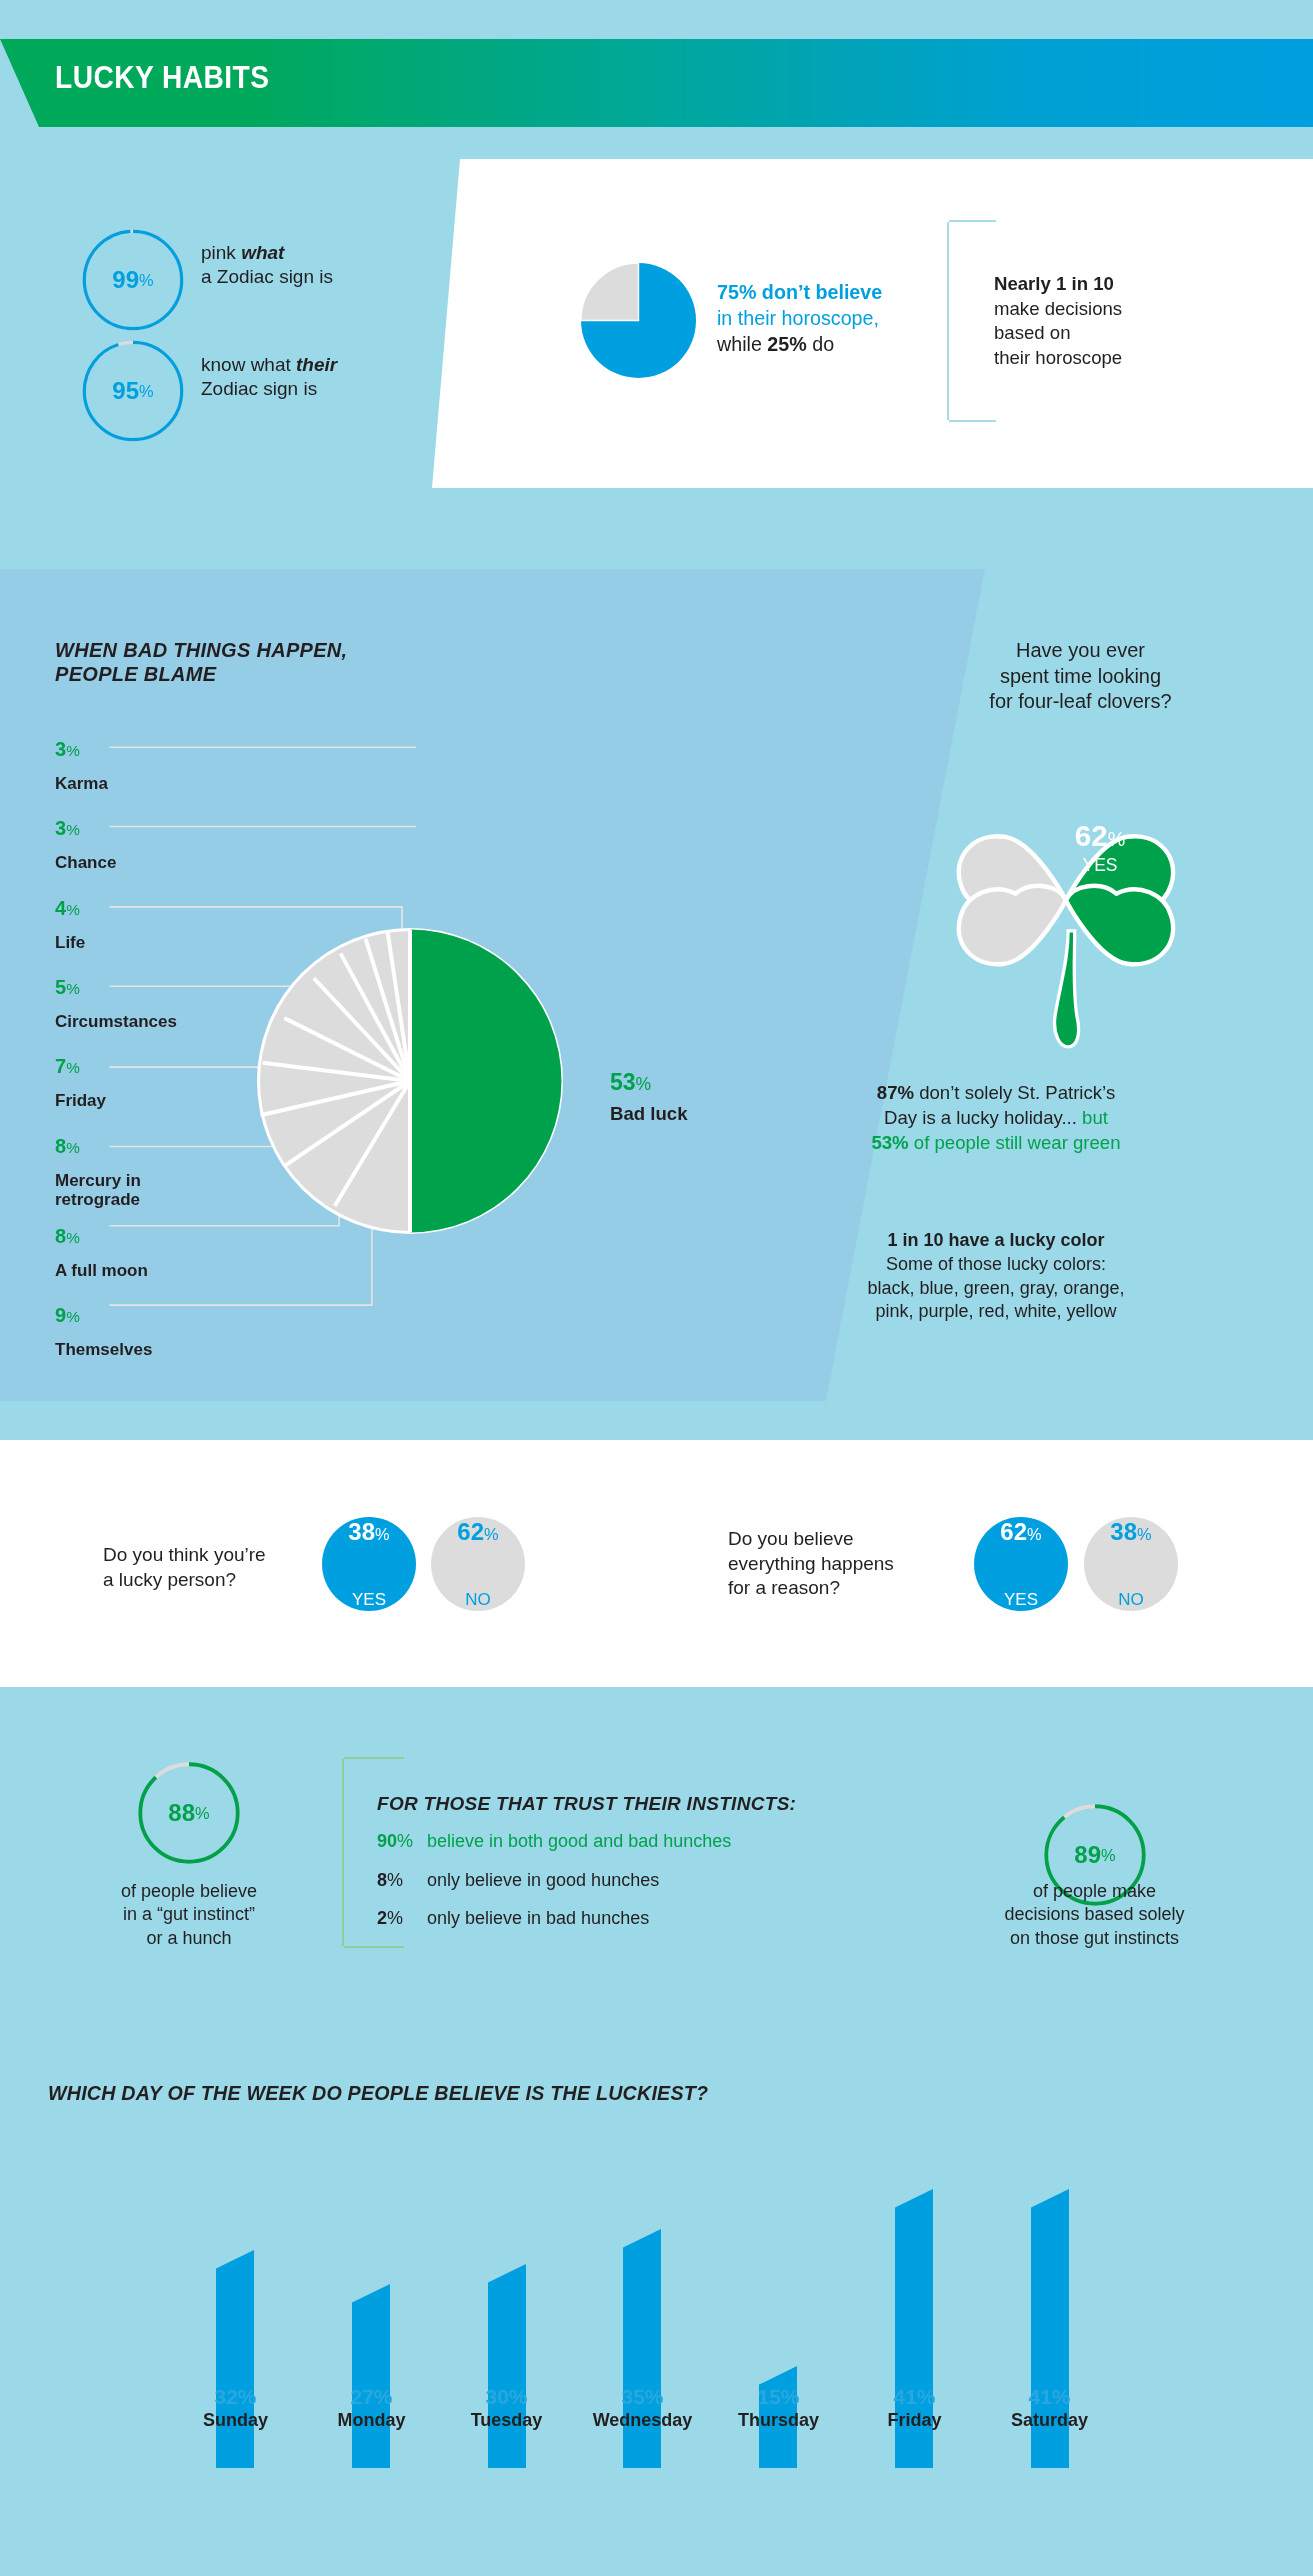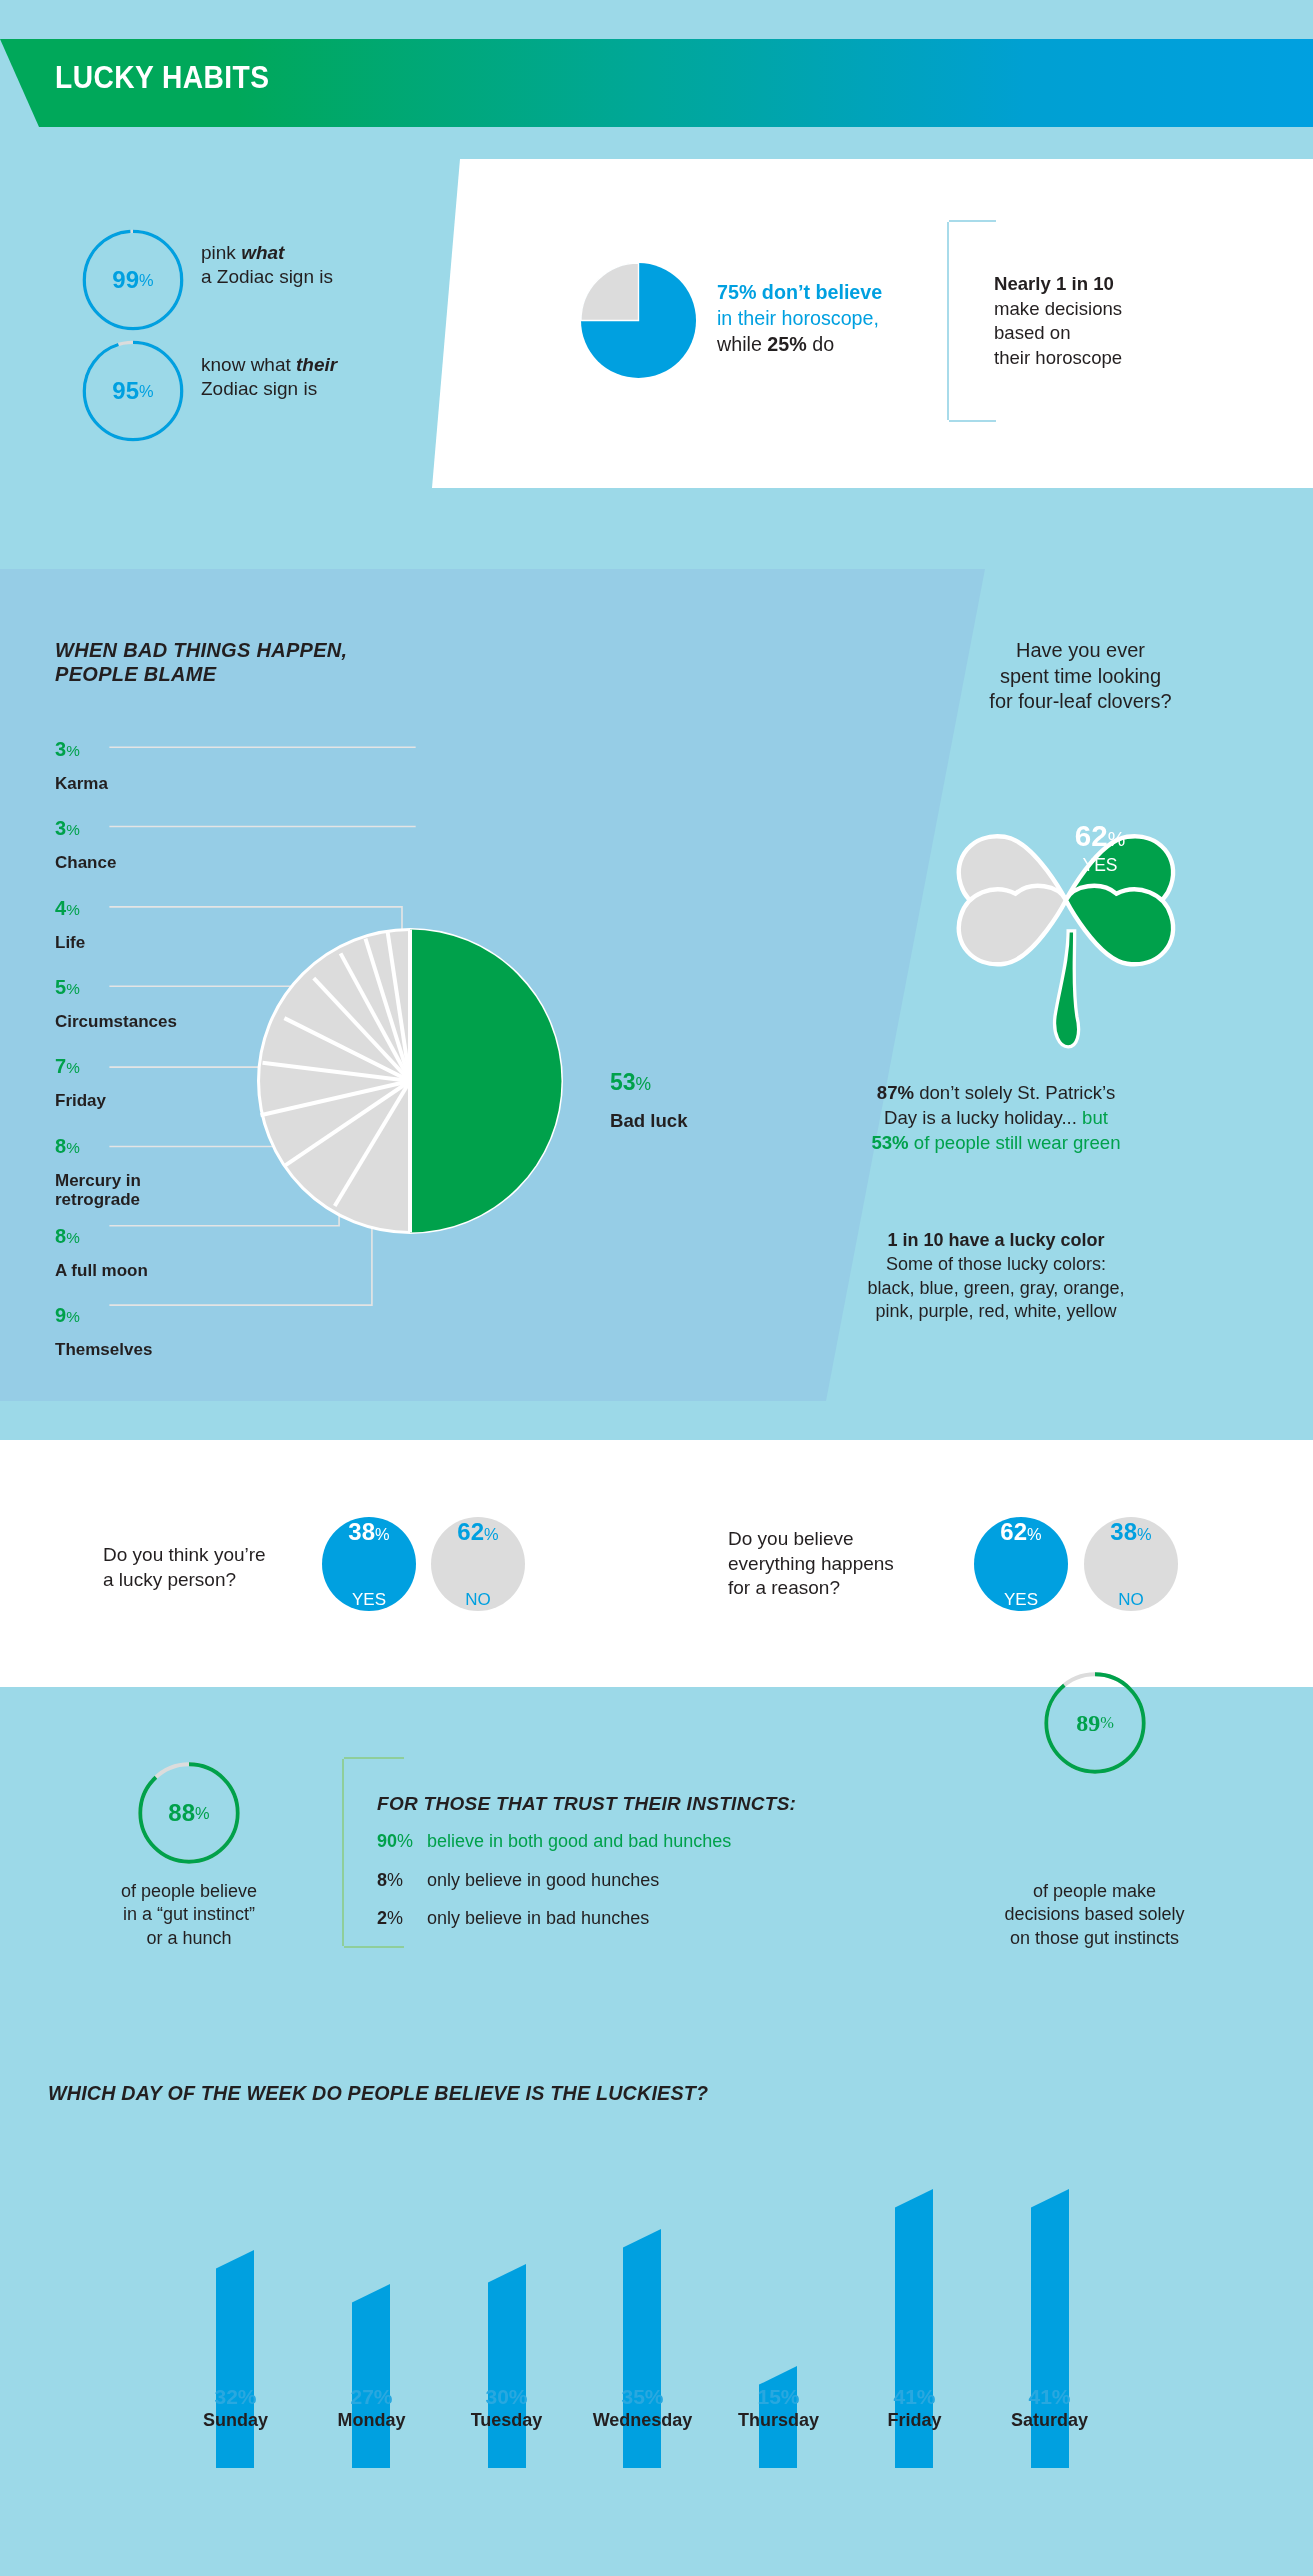--- a/index.html
+++ b/index.html
@@ -84,21 +84,21 @@
   .blame-pct { font-size: 20px; font-weight: 700; color: #00a14b; line-height: 1; }
   .blame-pct .pct { font-size: 15.3px; font-weight: 400; }
   .blame-label { font-size: 17px; font-weight: 700; color: #231f20; line-height: 1.12; margin-top: 15px; }
 
   #blame-leaders { left: 0; top: 624px; width: 711px; height: 766px; }
 
   #blame-pie { left: 257px; top: 928px; width: 306px; height: 306px; }
   #blame-pie-label { left: 610px; top: 1070px; width: 164px; }
   #blame-pie-label .v { font-size: 23px; font-weight: 700; color: #00a14b; line-height: 1.05; }
   #blame-pie-label .v .pct { font-size: 17.5px; font-weight: 400; }
-  #blame-pie-label .n { font-size: 18.6px; font-weight: 700; color: #231f20; margin-top: 16px; }
+  #blame-pie-label .n { font-size: 18.6px; font-weight: 700; color: #231f20; margin-top: 9px; }
 
   #clover-q {
     left: 960px; top: 638px; width: 241px; text-align: center;
     font-size: 20px; color: #231f20; line-height: 1.28;
   }
   #clover { left: 930px; top: 736px; width: 285px; height: 323px; }
   #clover-val {
     left: 1048px; top: 821px; width: 104px; text-align: center;
     color: #ffffff;
   }
@@ -420,21 +420,21 @@
     <span class="n"><span>90</span><span class="pct">%</span></span><span>believe in both good and bad hunches</span>
   </div>
   <div class="instinct-row" style="top:111px;">
     <span class="n"><span>8</span><span class="pct">%</span></span><span>only believe in good hunches</span>
   </div>
   <div class="instinct-row" style="top:149px;">
     <span class="n"><span>2</span><span class="pct">%</span></span><span>only believe in bad hunches</span>
   </div>
 </div>
 
-<div class="ring abs" style="left:1043px; top:1671px; width:104px; height:104px;font-family:Liberation Serif, serif;">
+<div class="ring abs" style="left:1043px; top:1803px; width:104px; height:104px;">
   <svg width="104" height="104" viewBox="0 0 190 190" aria-hidden="true">
     <circle cx="95" cy="95" r="89" fill="none" stroke="#dcdcdc" stroke-width="7"></circle>
     <circle cx="95" cy="95" r="89" fill="none" stroke="#00a14b" stroke-width="7" stroke-dasharray="497.7 559.2" transform="rotate(-90 95 95)" stroke-linecap="butt"></circle>
   </svg>
   <div class="ring-val green">
     <span>89</span>
       <span class="pct">%</span>
   </div>
 </div>
 <div class="ring-cap" style="left:963px; top:1880px; width:263px;">

